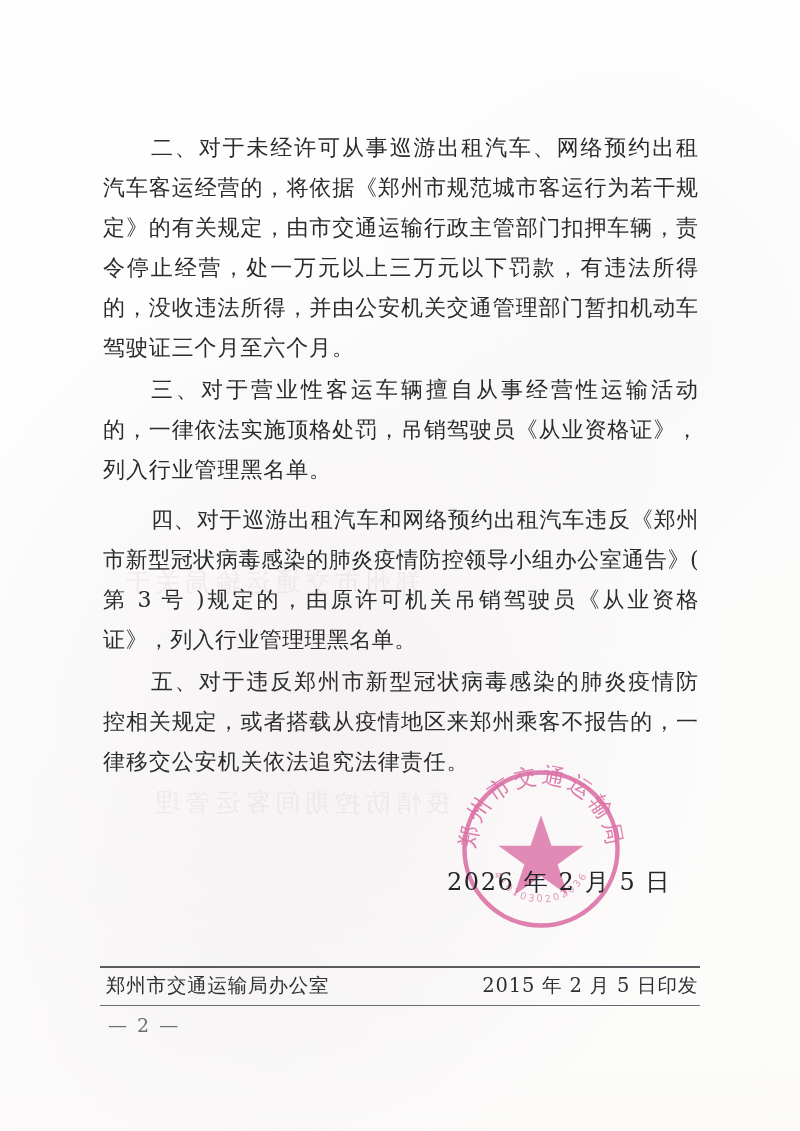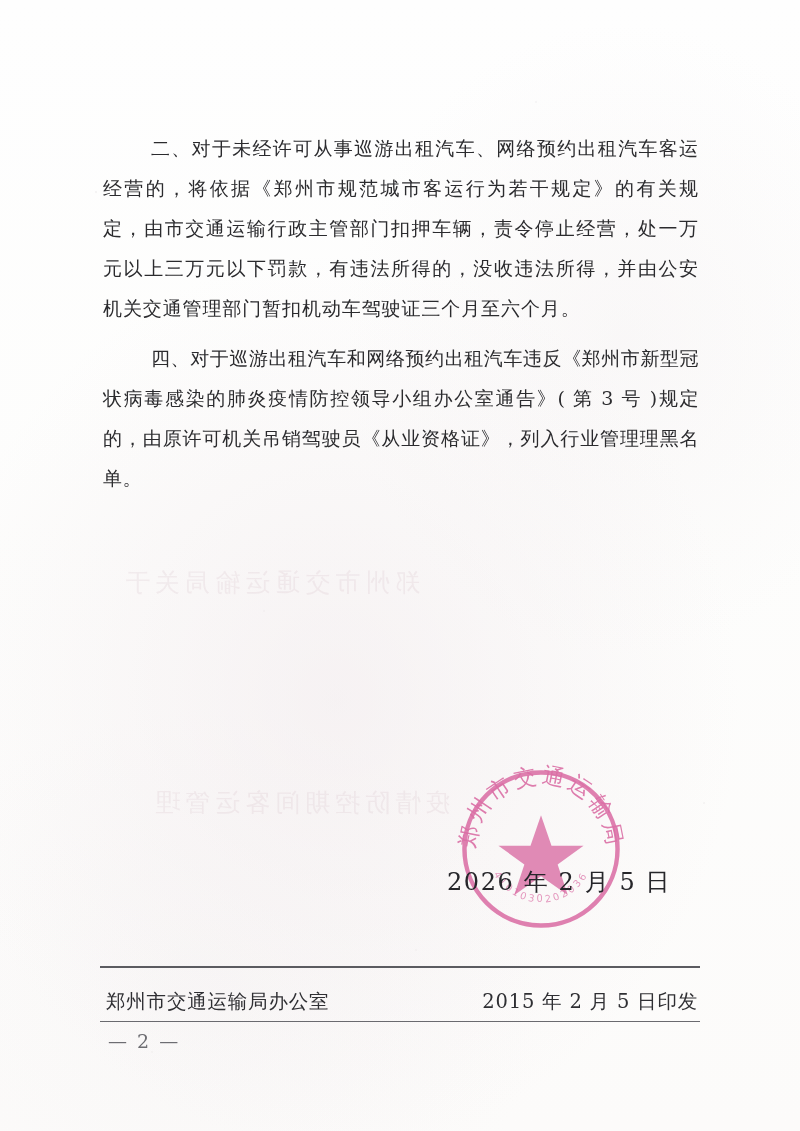--- a/index.html
+++ b/index.html
@@ -55,21 +55,21 @@
 
   
   .doc-body {
     position: absolute;
     left: 103px;
     top: 128px;
     width: 596px;
   }
   .para {
     margin: 0 0 2px 0;
-    font-size: 19px;
+    font-size: 22px;
     line-height: 40px;
     color: #2b2b2e;
     text-align: justify;
     text-align-last: left;
     text-indent: 48px;
     letter-spacing: 0.9px;
     font-family: "DejaVu Serif", "Liberation Serif", serif;
     text-justify: inter-character;
   }
   .para.tight { letter-spacing: 0.4px; margin-top: 10px; }
@@ -112,21 +112,21 @@
   .rule {
     width: 100%;
     height: 0;
     border-top: 2px solid #5b5b60;
   }
   .rule.thin { border-top: 1.5px solid #6a6a6f; }
   .footer-row {
     display: flex;
     justify-content: space-between;
     align-items: baseline;
-    padding: 20px 2px 6px 6px;
+    padding: 4px 2px 6px 6px;
     font-size: 19.5px;
     color: #2f2f33;
     letter-spacing: 0.8px;
     font-family: "DejaVu Serif", "Liberation Serif", serif;
   }
   .page-num {
     padding: 8px 0 0 8px;
     font-size: 19px;
     color: #6d6d72;
     letter-spacing: 2px;
@@ -138,21 +138,23 @@
 
 <div class="page">
 
   <div class="grain"></div>
 
   <div class="bleed" style="left:120px; top:566px;">郑州市交通运输局关于</div>
   <div class="bleed" style="left:150px; top:786px;">疫情防控期间客运管理</div>
 
   <div class="doc-body">
     <p class="para">二、对于未经许可从事巡游出租汽车、网络预约出租汽车客运经营的，将依据《郑州市规范城市客运行为若干规定》的有关规定，由市交通运输行政主管部门扣押车辆，责令停止经营，处一万元以上三万元以下罚款，有违法所得的，没收违法所得，并由公安机关交通管理部门暂扣机动车驾驶证三个月至六个月。</p>
+    <p class="para">三、对于营业性客运车辆擅自从事经营性运输活动的，一律依法实施顶格处罚，吊销驾驶员《从业资格证》，列入行业管理黑名单。</p>
     <p class="para tight">四、对于巡游出租汽车和网络预约出租汽车违反《郑州市新型冠状病毒感染的肺炎疫情防控领导小组办公室通告》( 第 3 号 )规定的，由原许可机关吊销驾驶员《从业资格证》，列入行业管理理黑名单。</p>
+    <p class="para">五、对于违反郑州市新型冠状病毒感染的肺炎疫情防控相关规定，或者搭载从疫情地区来郑州乘客不报告的，一律移交公安机关依法追究法律责任。</p>
   </div>
 
   <div class="sign-block">
 
     <div class="seal">
       <svg viewBox="0 0 200 200" xmlns="http://www.w3.org/2000/svg">
         <defs>
           <path id="ringPath" d="M 100,100 m -74,0 a 74,74 0 1 1 148,0 a 74,74 0 1 1 -148,0"></path>
           <path id="codePath" d="M 100,100 m -60,0 a 60,60 0 0 0 120,0"></path>
         </defs>

